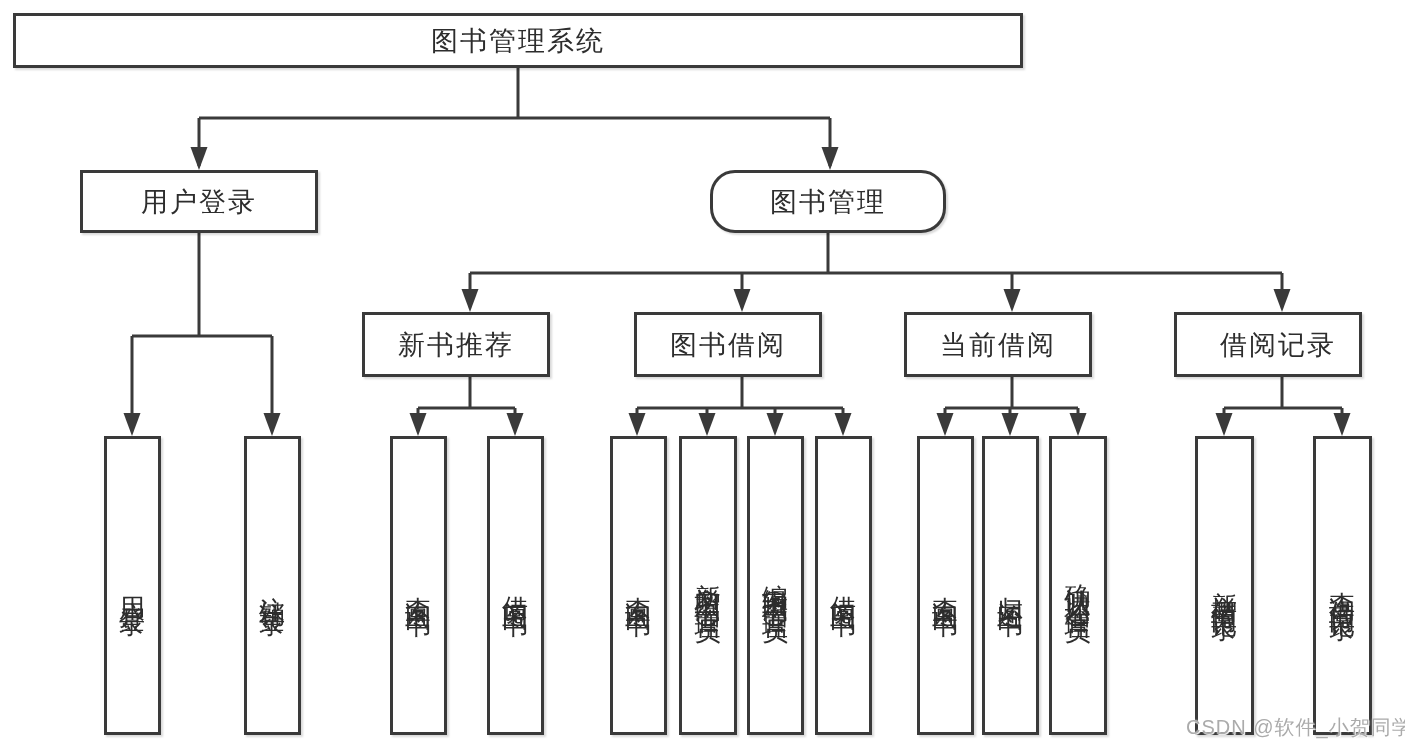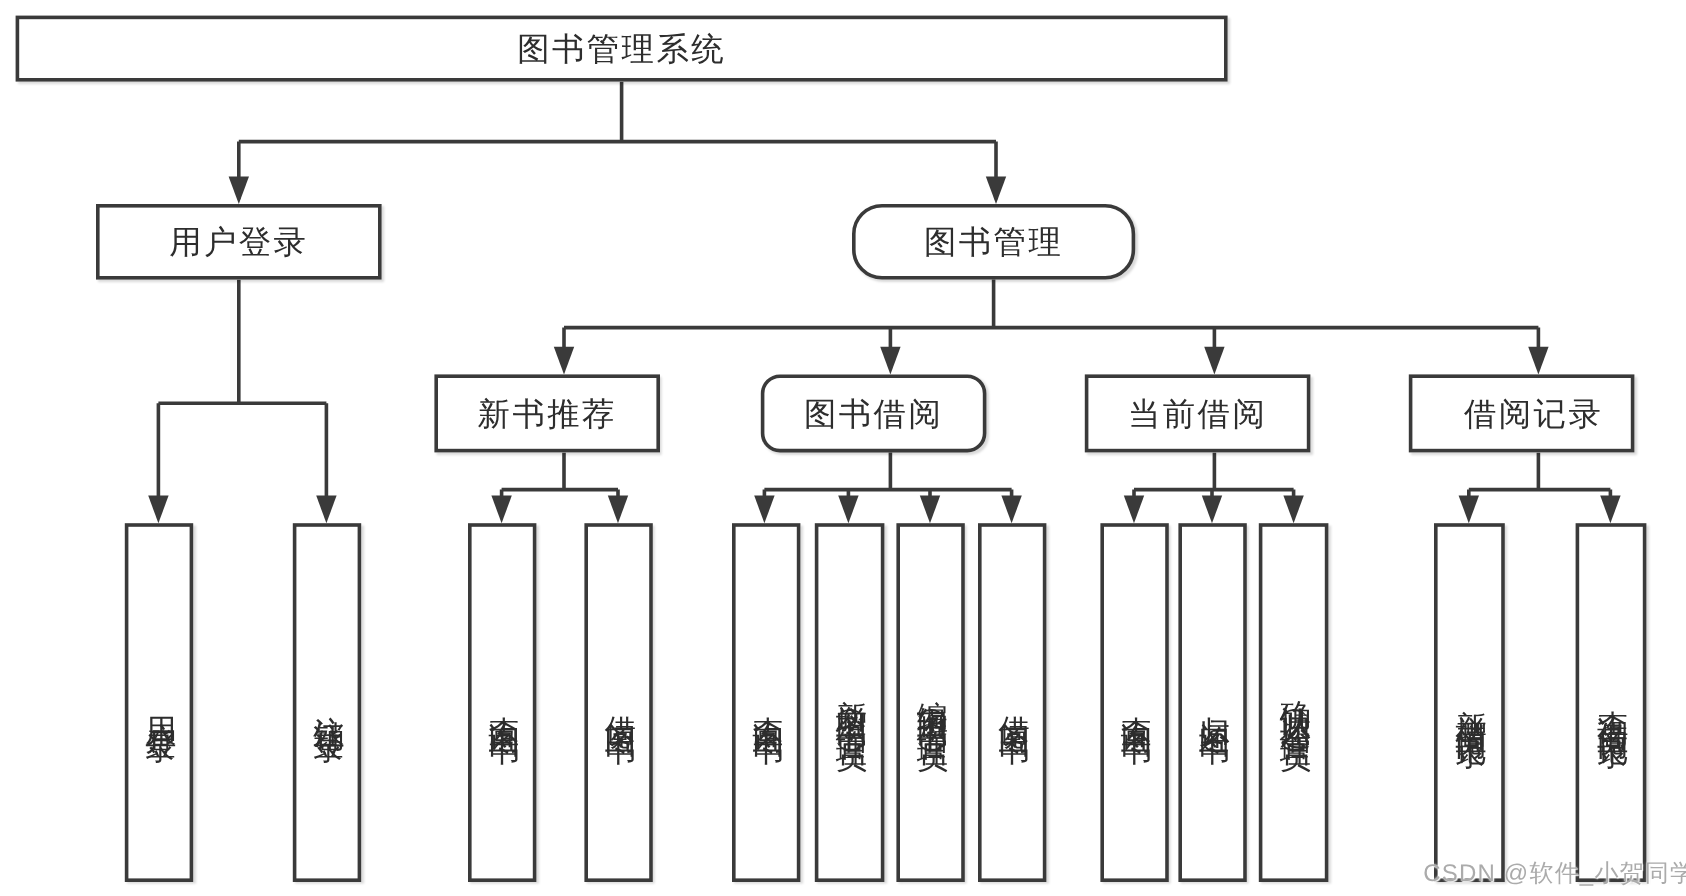--- a/index.html
+++ b/index.html
@@ -8,35 +8,34 @@
     font-family:"Liberation Sans","DejaVu Sans",sans-serif;
   }
   .chart{position:relative;width:1405px;height:747px;background:#ffffff;}
   .wires{position:absolute;left:0;top:0;z-index:1;}
   .node{
     position:absolute;box-sizing:border-box;z-index:2;
     border:3px solid #3a3a3a;background:#ffffff;
     display:flex;align-items:center;justify-content:center;
     color:#2d2d2d;
     box-shadow:2px 2px 2px rgba(0,0,0,0.15);
-    font-family:Liberation Mono, monospace;
   }
   .htext{font-size:27px;letter-spacing:2px;white-space:nowrap;}
   .vtext{
     writing-mode:vertical-rl;text-orientation:mixed;
     font-size:26px;letter-spacing:5px;line-height:1;white-space:nowrap;
   }
   
   .n-root{left:13px;top:13px;width:1010px;height:55px;}
   
   .n-l2-0{left:80px;top:170px;width:238px;height:63px;}
   .n-l2-1{left:710px;top:170px;width:236px;height:63px;border-radius:25px;}
   
   .n-l3{top:312px;width:188px;height:65px;}
-  .n-l3-0{left:362px;} .n-l3-1{left:634px;border-radius:16px;} .n-l3-2{left:904px;} .n-l3-3{left:1174px;padding-left:20px;}
+  .n-l3-0{left:362px;} .n-l3-1{left:634px;} .n-l3-2{left:904px;} .n-l3-3{left:1174px;padding-left:20px;}
   
   .leaf{top:436px;height:299px;}
   .lf-0{left:104px;width:57px;}  .lf-1{left:244px;width:57px;}
   .lf-2{left:390px;width:57px;}  .lf-3{left:487px;width:57px;}
   .lf-4{left:610px;width:57px;}  .lf-5{left:679px;width:58px;}
   .lf-6{left:747px;width:57px;}  .lf-7{left:815px;width:57px;}
   .lf-8{left:917px;width:57px;}  .lf-9{left:982px;width:57px;}
   .lf-10{left:1049px;width:58px;}
   .lf-11{left:1195px;width:59px;} .lf-12{left:1313px;width:59px;}
   .watermark{

